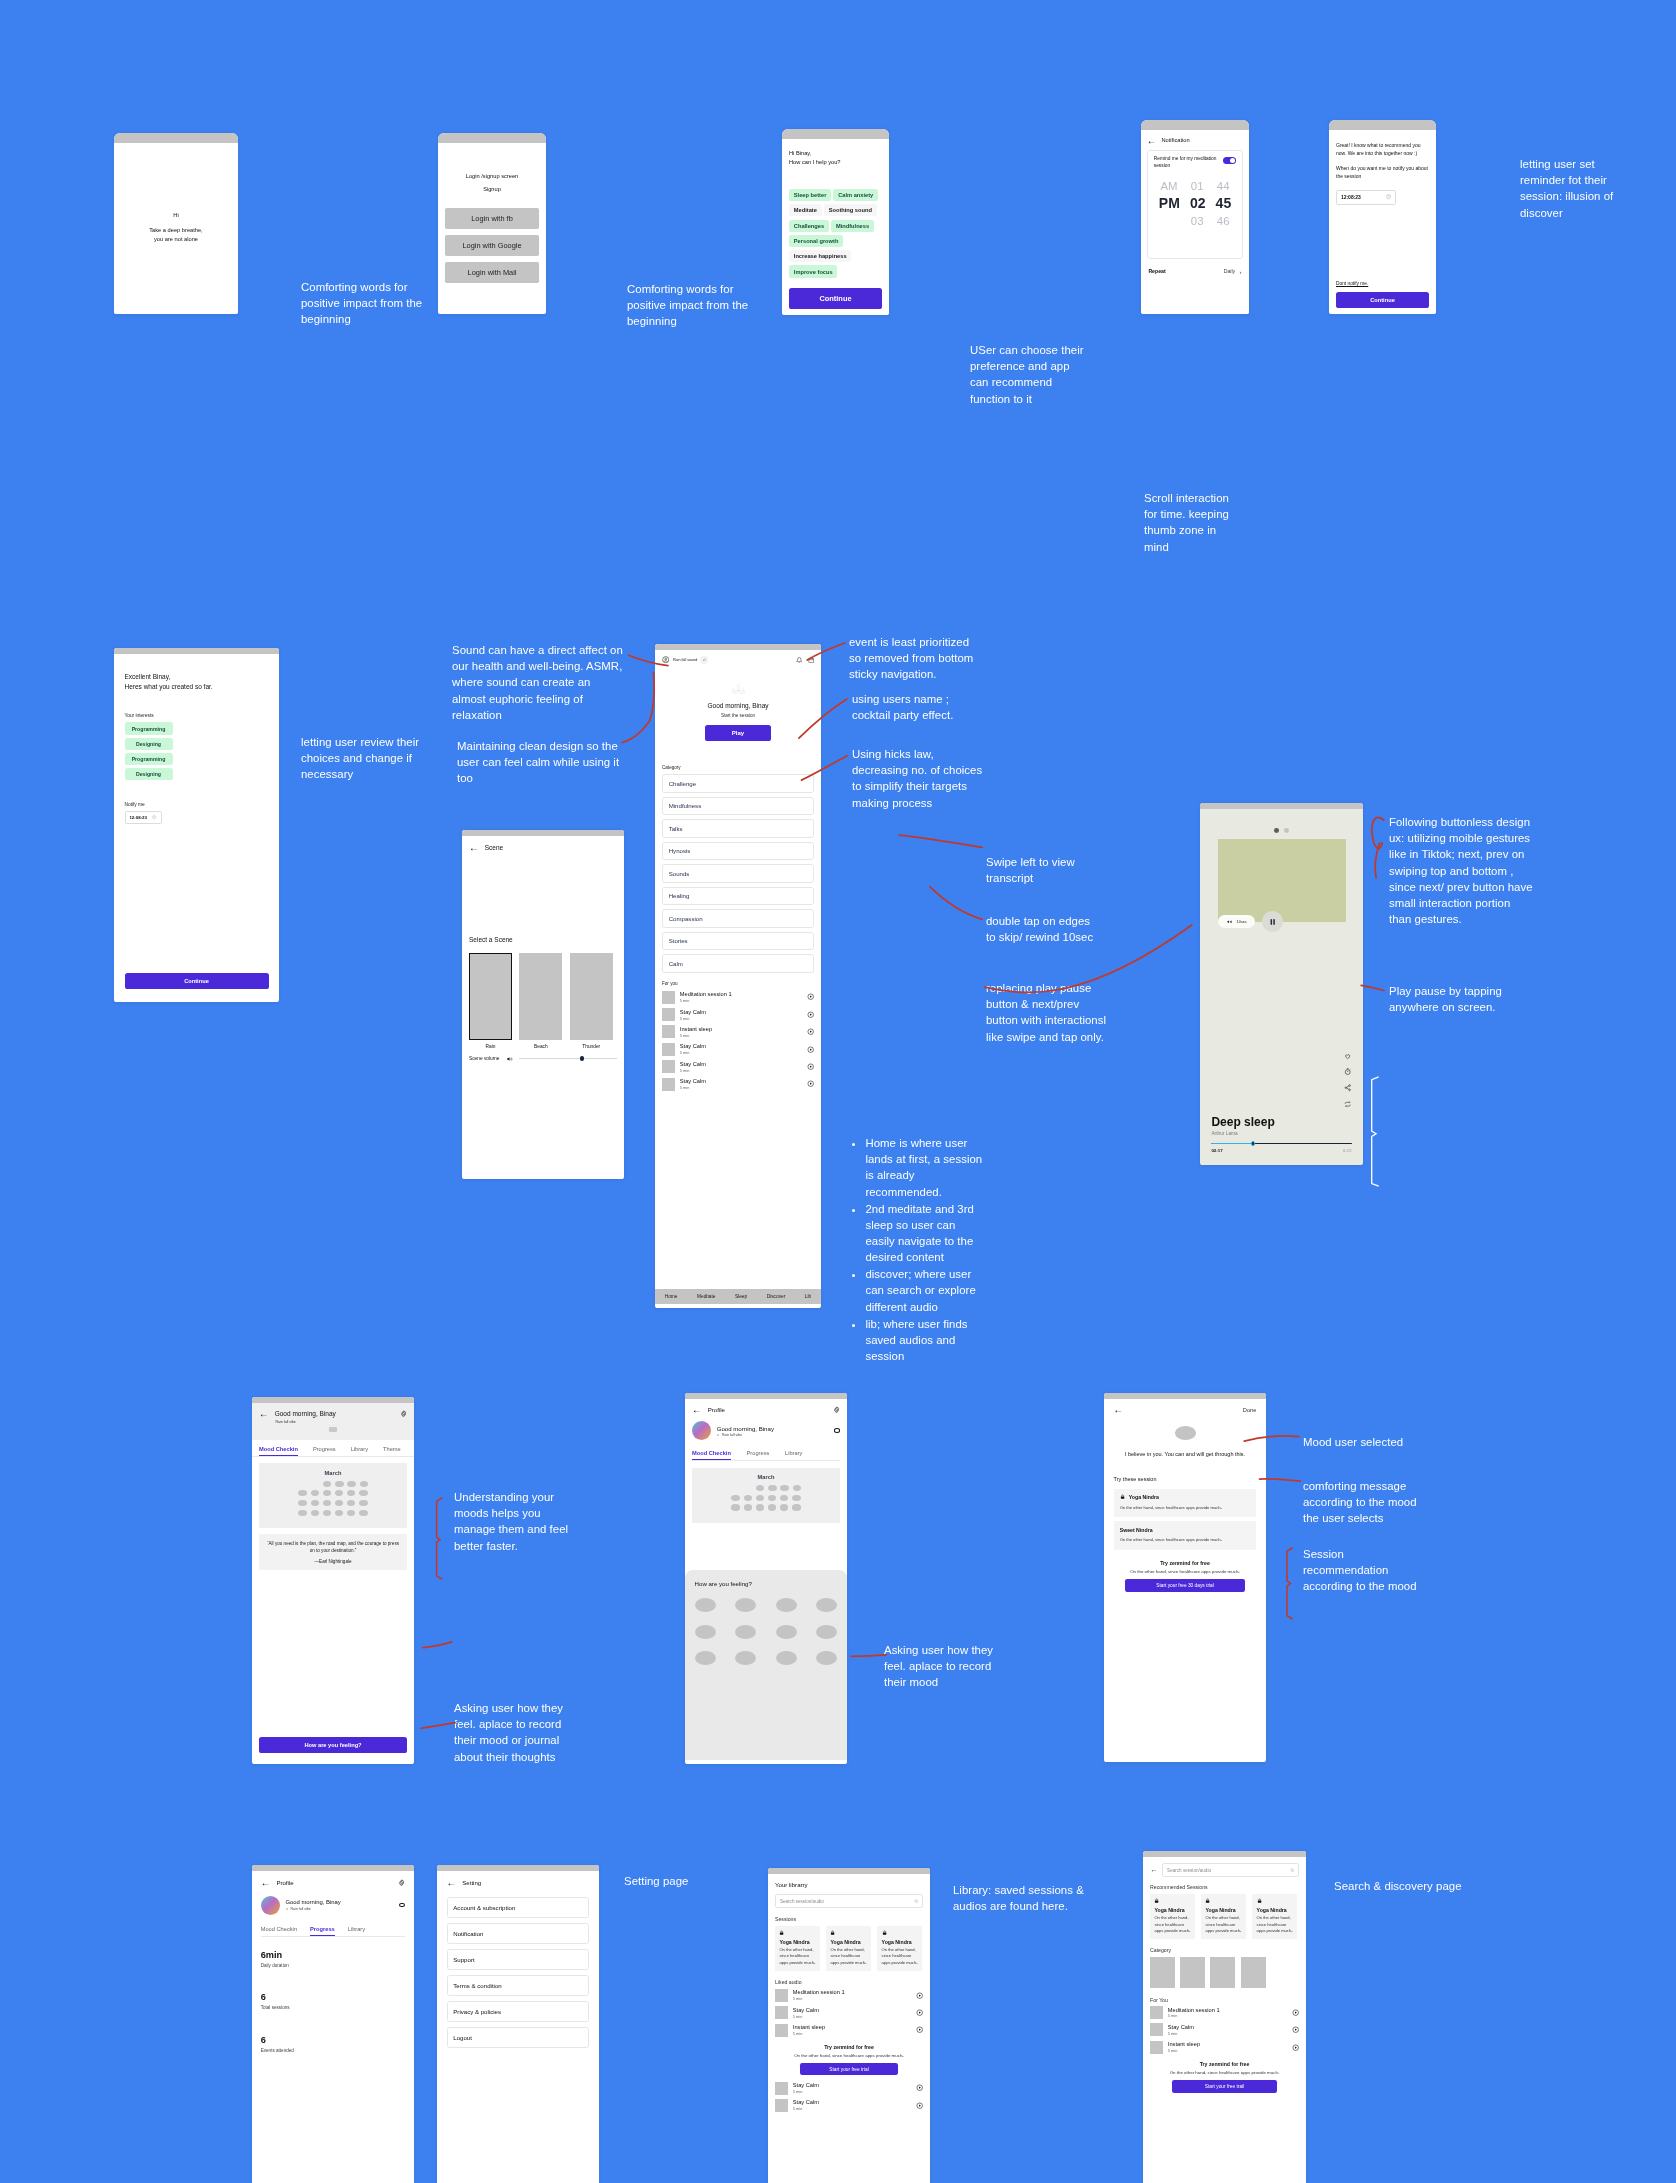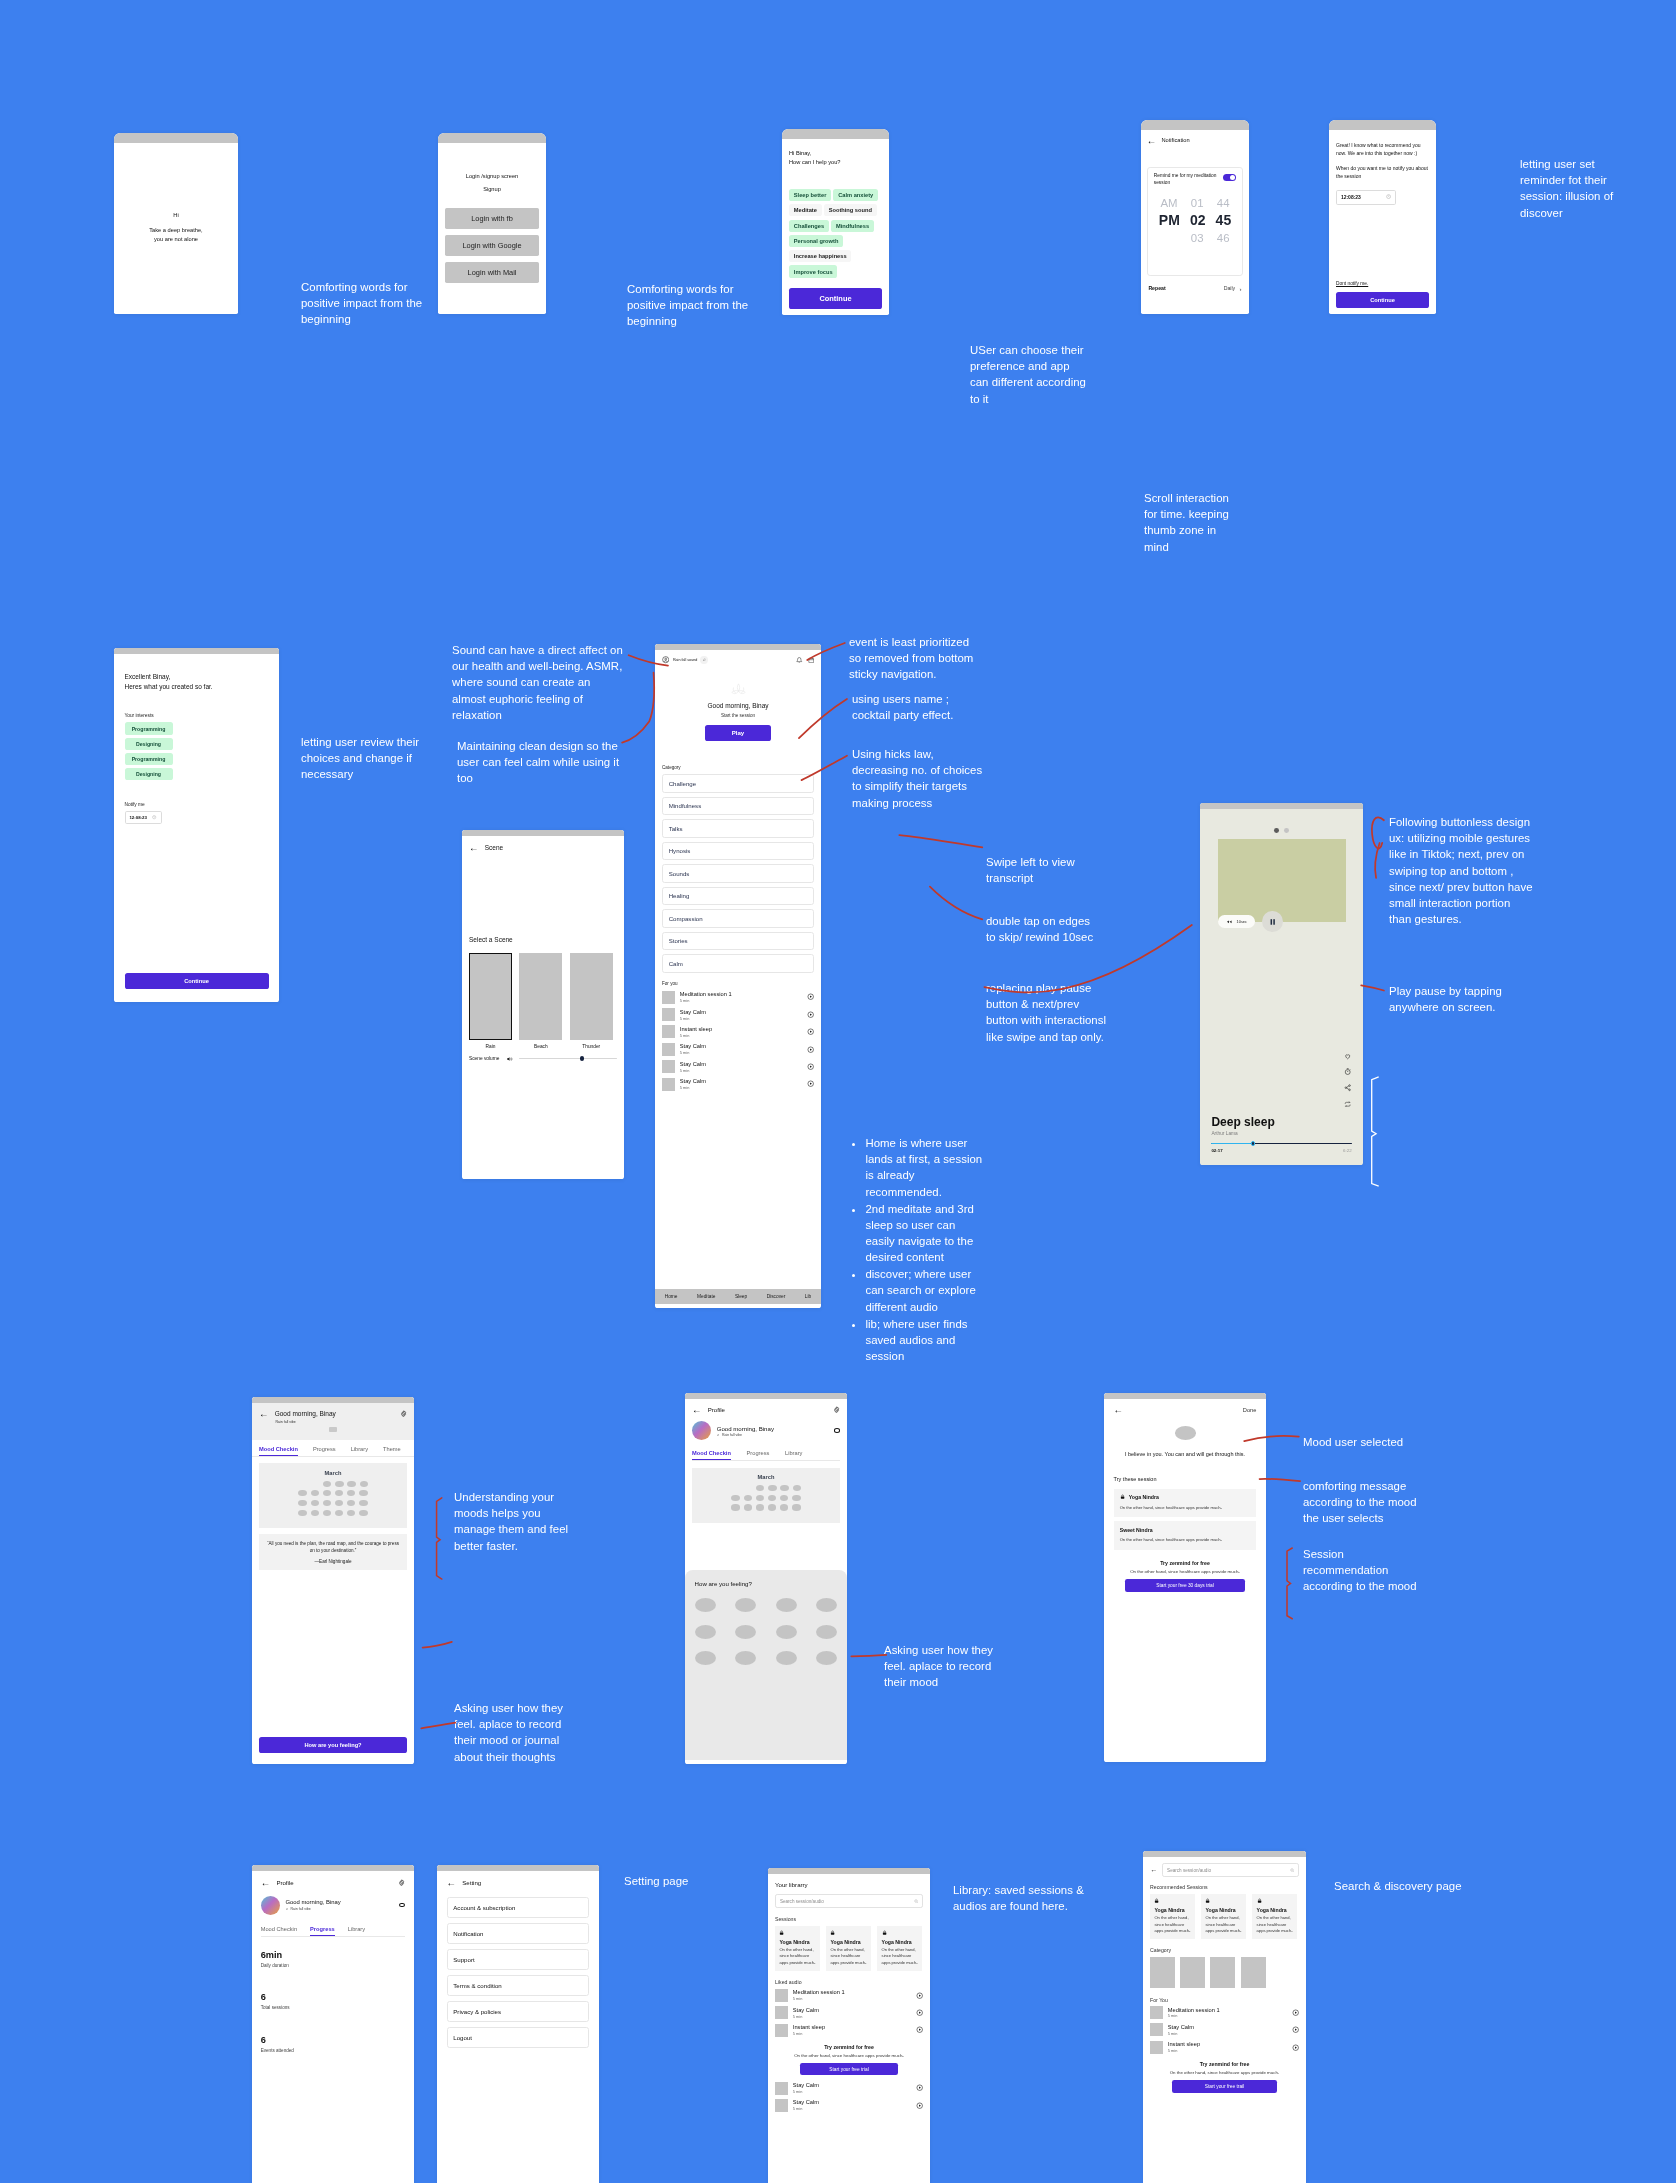--- a/index.html
+++ b/index.html
@@ -131,30 +131,30 @@
     <div class="screen" style="padding:10.5px 7px 6.1px;display:flex;flex-direction:column;">
       <div style="font-size:5.7px;color:#111;line-height:1.55;">
         <div>Hi Binay,</div>
         <div>How can I help you?</div>
       </div>
       <div style="flex:1;"></div>
       <div id="interest-chips" style="margin-bottom:7px;"><span class="chip on">Sleep better</span><span class="chip on">Calm anxiety</span><span class="chip off">Meditate</span><span class="chip off">Soothing sound</span><span class="chip on">Challenges</span><span class="chip on">Mindfulness</span><span class="chip on">Personal growth</span><span class="chip off">Increase happiness</span><span class="chip on">Improve focus</span></div>
       <div class="btn-primary">Continue</div>
     </div>
   </div>
-  <div class="note" style="left:970px;top:342px;width:118px;">USer can choose their preference and app can different according to it</div>
+  <div class="note" style="left:970px;top:342px;width:118px;">USer can choose their preference and app can recommend function to it</div>
 
   <div class="phone" style="left:1141px;top:120px;width:108px;height:194px;">
     <div class="statusbar"></div>
     <div class="screen" style="padding:6.1px 5.7px;">
       <div style="display:flex;align-items:center;gap:5.2px;">
         <span class="backarrow">←</span>
         <span style="font-size:5.7px;color:#111;">Notification</span>
       </div>
-      <div style="border:0.4px solid #e8e8e8;border-radius:3.1px;margin-top:22px;padding:5.2px 6.1px;height:109px;">
+      <div style="border:0.4px solid #e8e8e8;border-radius:3.1px;margin-top:5px;padding:5.2px 6.1px;height:109px;">
         <div style="display:flex;align-items:flex-start;gap:3.5px;">
           <div style="font-size:4.8px;color:#111;line-height:1.45;flex:1;">Remind me for my meditation session</div>
           <div style="width:13px;height:7px;border-radius:3.9px;background:#4b28d8;position:relative;flex:none;margin-top:0.4px;">
             <div style="position:absolute;right:0.9px;top:0.9px;width:5.2px;height:5.2px;border-radius:50%;background:#fff;"></div>
           </div>
         </div>
         <div style="margin-top:9.6px;">
           <div style="display:flex;justify-content:space-around;font-size:11.4px;color:#b9bdc6;font-weight:300;">
             <span>AM</span>
             <span>01</span>

